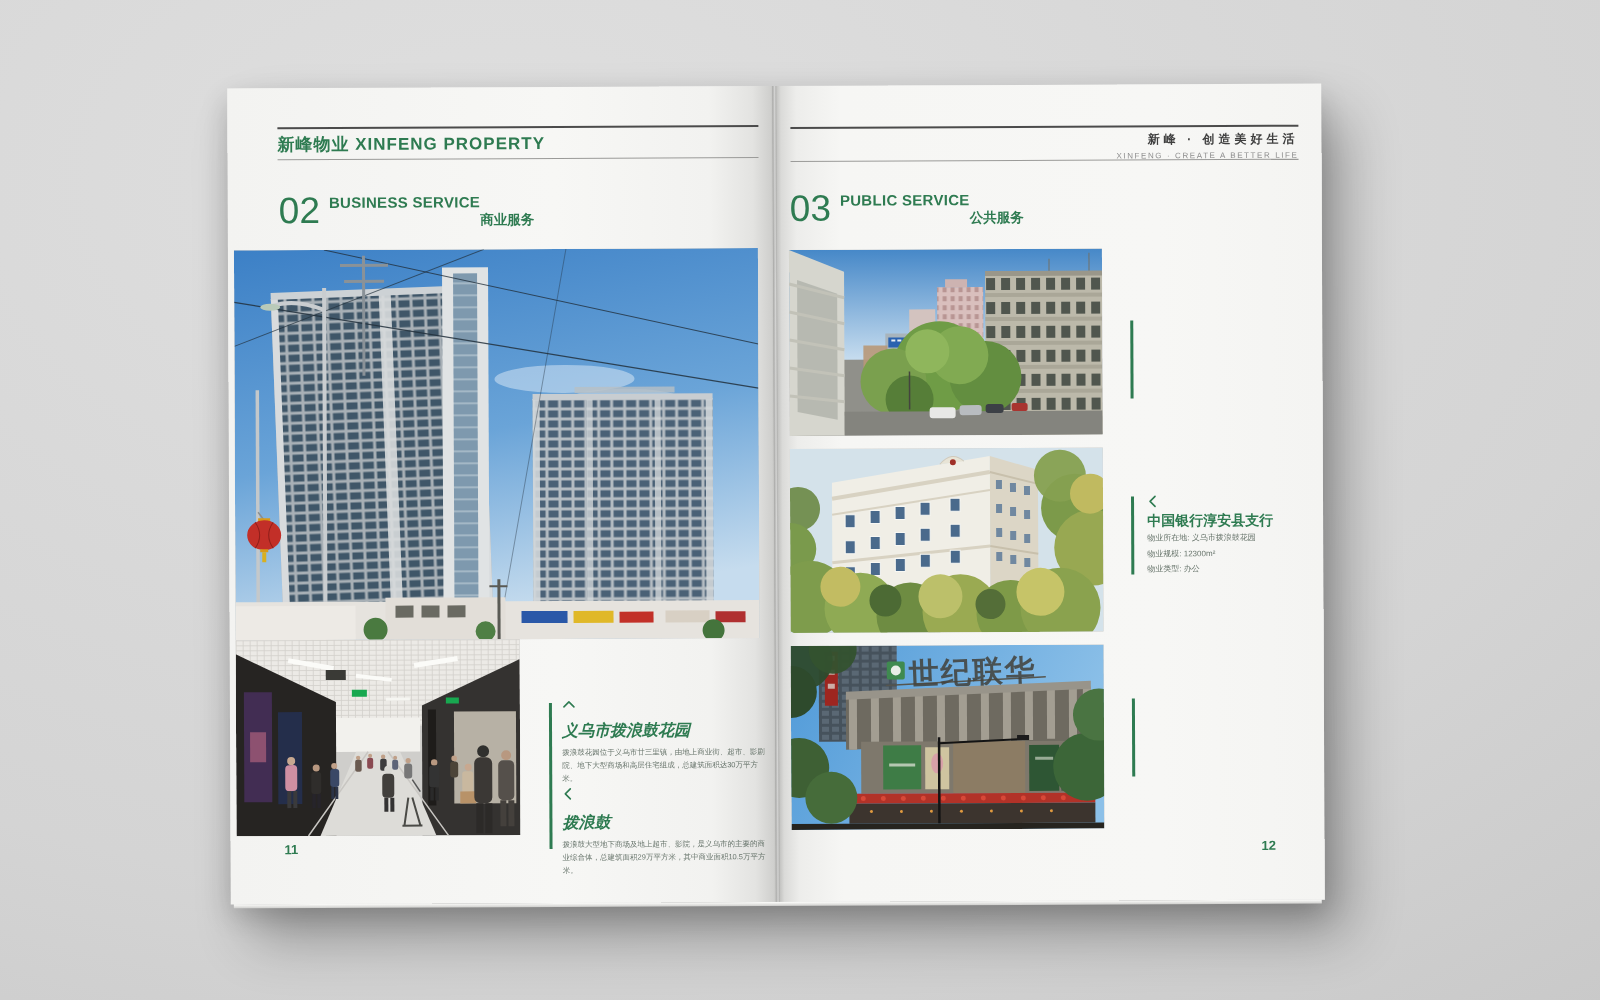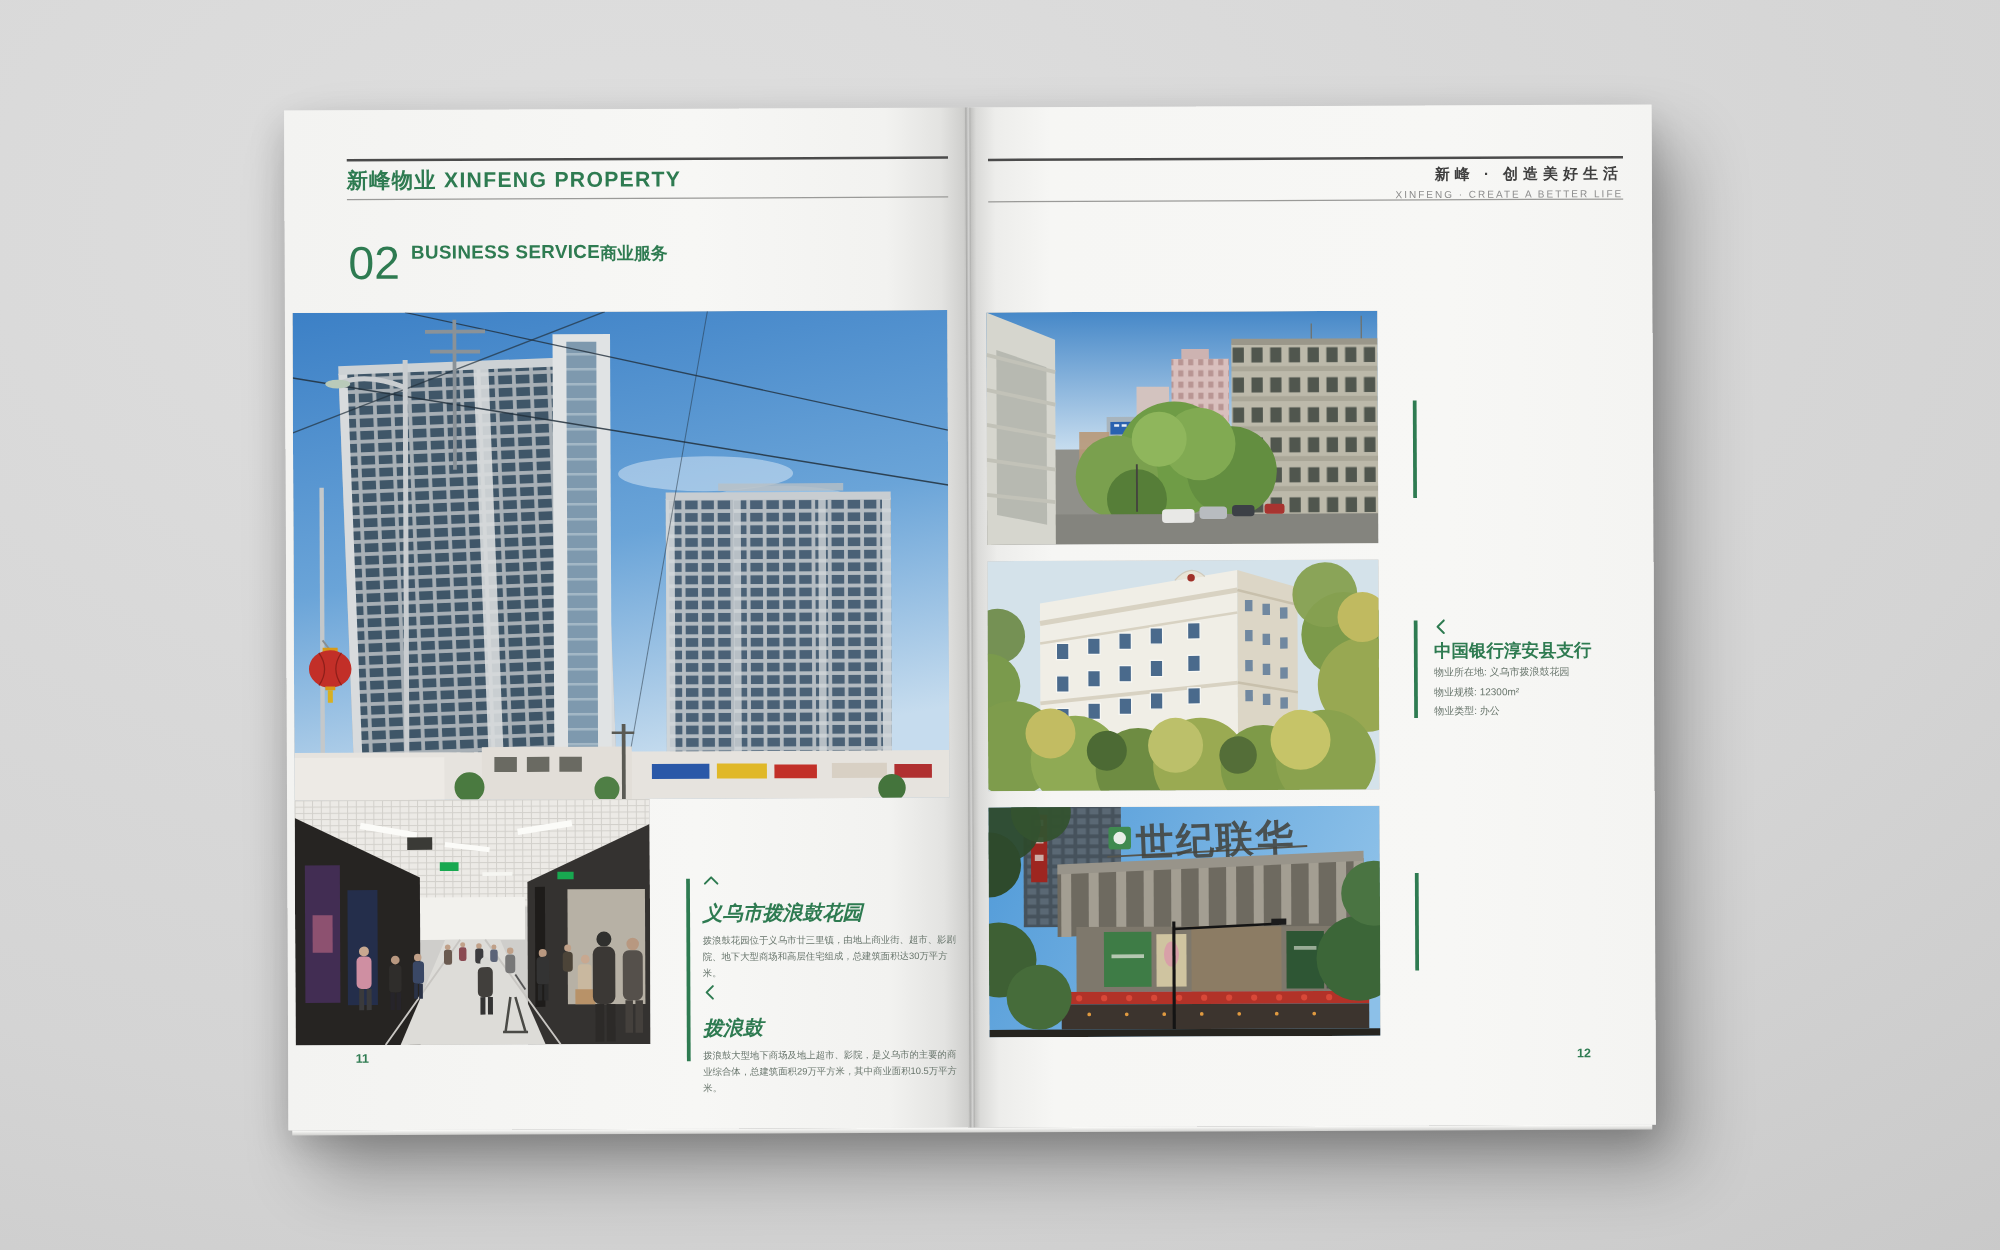--- a/index.html
+++ b/index.html
@@ -18,32 +18,32 @@
   .hl{position:absolute;background:#4b4b4b;}
   .hl.thin{background:#9a9a98;}
   .brand{position:absolute;color:#2e7b51;font-size:17px;font-weight:700;letter-spacing:1px;white-space:nowrap;}
   .slogan{position:absolute;text-align:right;}
   .slogan-cn{font-size:12px;font-weight:700;letter-spacing:4px;color:#3f3f3f;white-space:nowrap;}
   .slogan-en{font-size:8px;letter-spacing:1.6px;color:#8c8c8c;margin-top:3px;white-space:nowrap;}
   .section{position:absolute;display:flex;align-items:flex-start;}
   .sec-num{font-size:37px;line-height:38px;color:#2e7b51;font-weight:400;margin-right:9px;}
   .sec-text{display:flex;flex-direction:row;}
   .sec-en{font-size:15px;font-weight:700;letter-spacing:0.3px;color:#2e7b51;margin-top:2px;white-space:nowrap;}
-  .sec-cn{font-size:13.5px;font-weight:600;color:#2e7b51;margin-top:3px;white-space:nowrap;}
+  .sec-cn{font-size:13.5px;font-weight:600;color:#2e7b51;margin-top:20px;white-space:nowrap;}
   .photo{position:absolute;overflow:hidden;background:#cfcfcd;}
   .photo svg{display:block;width:100%;height:100%;}
   .vbar{position:absolute;width:3px;background:#2e7b51;}
   .blk{position:absolute;}
   .chev{display:block;}
   .chev polyline{fill:none;stroke:#2e7b51;stroke-width:1.6;stroke-linecap:round;stroke-linejoin:round;}
   .blk-title{font-size:16px;font-weight:700;color:#2e7b51;margin-top:12px;white-space:nowrap;font-style:italic;}
   .item-title{font-size:14px;font-weight:700;color:#2e7b51;margin-top:4px;white-space:nowrap;}
   .blk-body{font-size:7.5px;line-height:1.7;color:#68756c;margin-top:5px;}
   .item-line{font-size:8px;line-height:1.95;color:#68756c;white-space:nowrap;}
-  .pageno{position:absolute;font-size:10px;font-weight:700;color:#2e7b51;}
+  .pageno{position:absolute;font-size:13px;font-weight:700;color:#2e7b51;}
 </style>
 </head>
 <body>
 
 <div class="stage">
   <div class="book">
 
     <div class="page left">
       <div class="hl" style="left:50px;top:39px;width:481px;height:2px;"></div>
       <div class="brand" style="left:50px;top:45px;">新峰物业 XINFENG PROPERTY</div>
@@ -272,20 +272,27 @@
     </div>
 
     <div class="page right">
       <div class="hl" style="left:16px;top:41px;width:508px;height:2px;"></div>
       <div class="slogan" style="left:16px;top:47px;width:508px;">
         <div class="slogan-cn">新峰 · 创造美好生活</div>
         <div class="slogan-en">XINFENG · CREATE A BETTER LIFE</div>
       </div>
       <div class="hl thin" style="left:16px;top:75px;width:508px;height:1px;"></div>
 
+      <div class="section" style="left:15px;top:104px;">
+        <div class="sec-num">03</div>
+        <div class="sec-text">
+          <div class="sec-en">PUBLIC SERVICE</div>
+          <div class="sec-cn">公共服务</div>
+        </div>
+      </div>
 
       <div class="photo" style="left:14px;top:164px;width:313px;height:186px;">
         <svg viewBox="0 0 313 186" preserveAspectRatio="none">
           <defs>
             <linearGradient id="pC-sky" x1="0" y1="0" x2="0" y2="1">
               <stop offset="0" stop-color="#4688c8"></stop>
                 <stop offset="1" stop-color="#d2e4f2"></stop>
             </linearGradient>
             <pattern id="pC-win" width="15" height="24" patternUnits="userSpaceOnUse">
               <rect width="15" height="24" fill="#bcb9aa"></rect>

